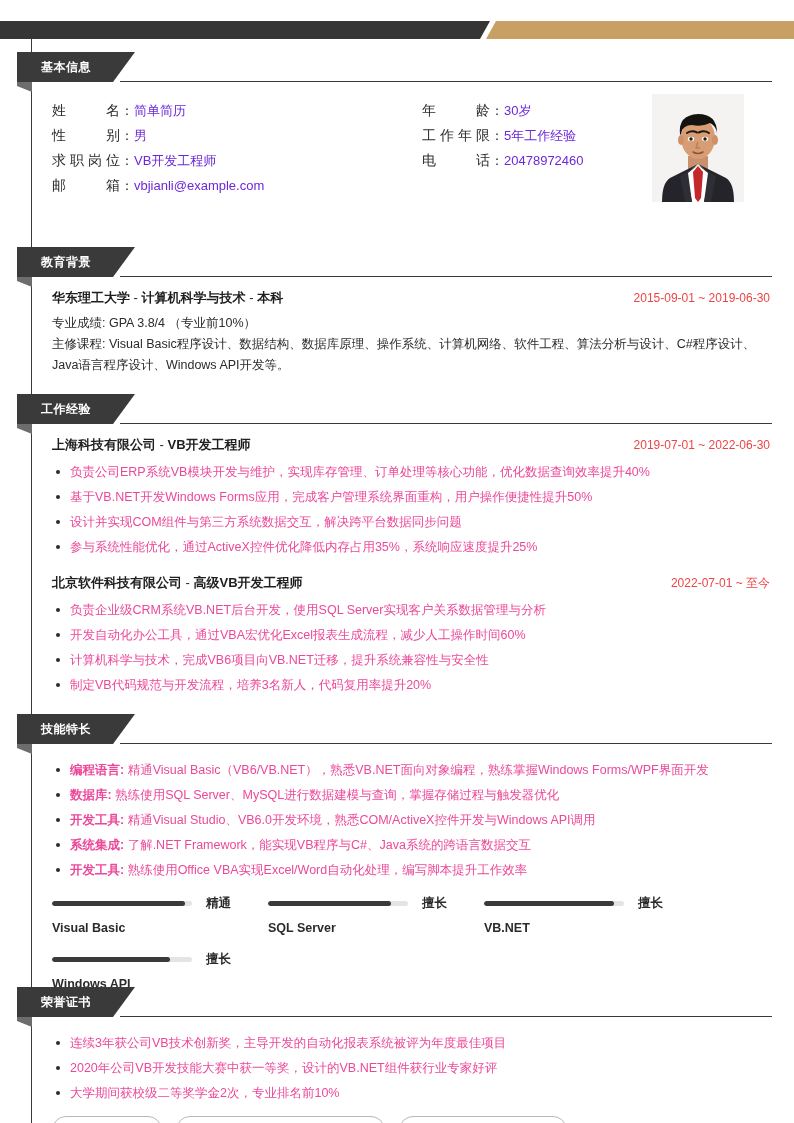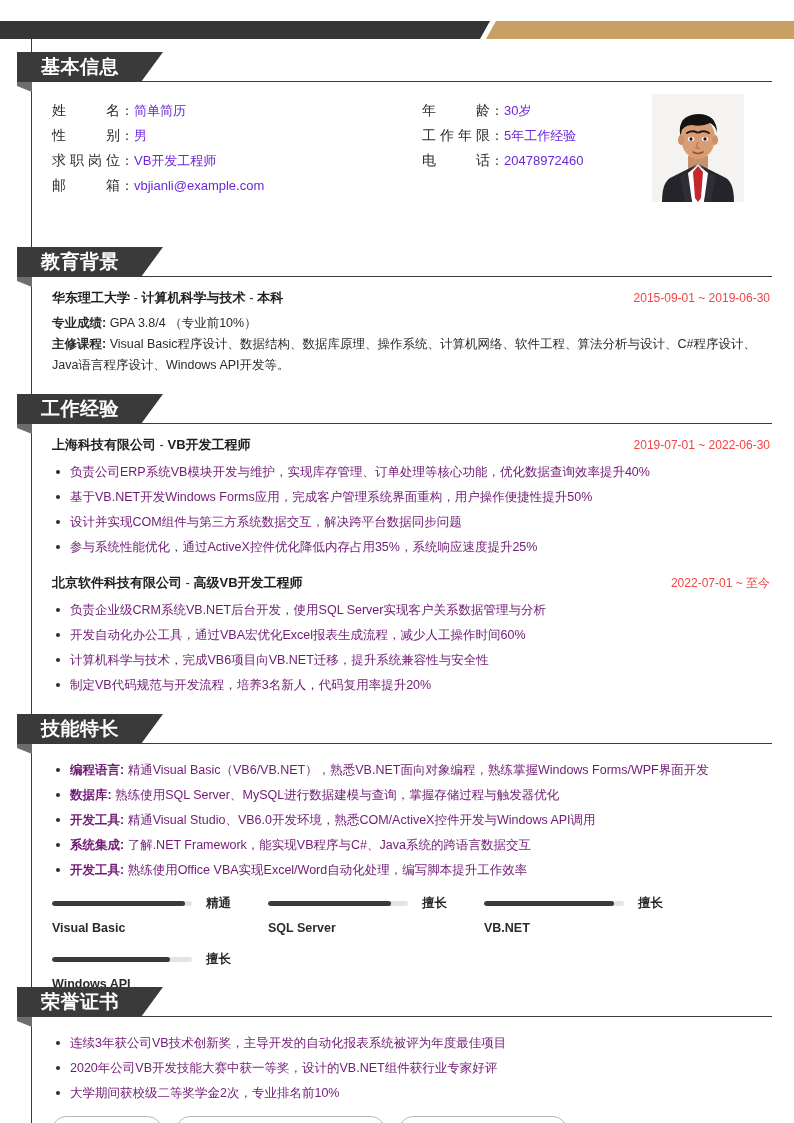--- a/index.html
+++ b/index.html
@@ -54,21 +54,21 @@
     position: relative;
     height: 30px;
   }
   .sec-badge {
     position: absolute;
     top: 0; left: 17px;
     height: 30px;
     padding: 0 44px 0 24px;
     background: #3a3a3a;
     color: #fff;
-    font-size: 19px;
+    font-size: 12px;
     font-weight: bold;
     line-height: 30px;
     letter-spacing: 0.5px;
     white-space: nowrap;
     clip-path: polygon(0 0, 100% 0, calc(100% - 22px) 100%, 0 100%);
   }
   .sec-fold {
     position: absolute;
     top: 30px; left: 17px;
     width: 15px; height: 10px;
@@ -123,29 +123,29 @@
     justify-content: space-between;
     align-items: baseline;
     margin-bottom: 6px;
     gap: 36px;
   }
   .entry-title { font-size: 13px; font-weight: bold; color: #1f1f1f; }
   .entry-title .sep { font-weight: normal; color: #1f1f1f; }
   .entry-date { font-size: 12px; color: #ef4444; }
 
   .kv-line { font-size: 12.5px; line-height: 21px; color: #2b2b2b; }
-  .kv-line b { font-weight: bold; }
+  .kv-line b { font-weight: normal; }
 
   ul.bullets { list-style: none; margin: 2px 0 0 0; }
   ul.bullets li {
     position: relative;
     padding-left: 18px;
     font-size: 12.5px;
     line-height: 25px;
-    color: #701a75;
+    color: #ec4899;
   }
   ul.bullets li::before {
     content: "";
     position: absolute;
     left: 4px; top: 10px;
     width: 4px; height: 4px;
     border-radius: 50%;
     background: #2b2b2b;
   }
   ul.bullets li b { font-weight: bold; }

